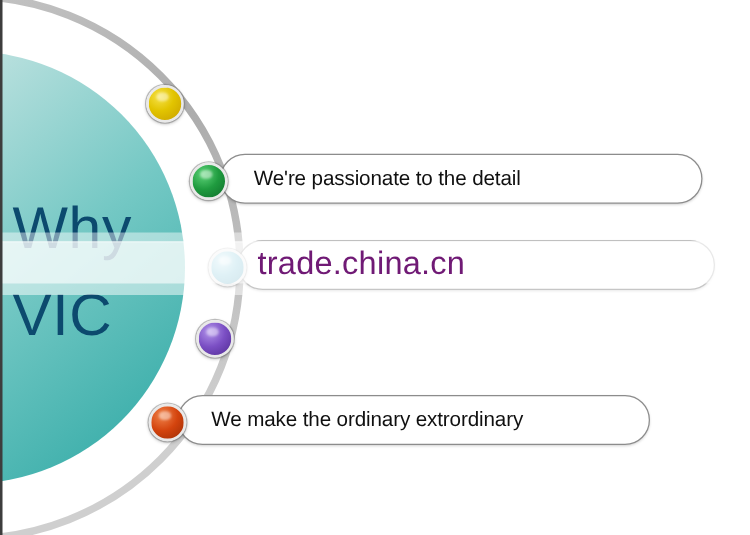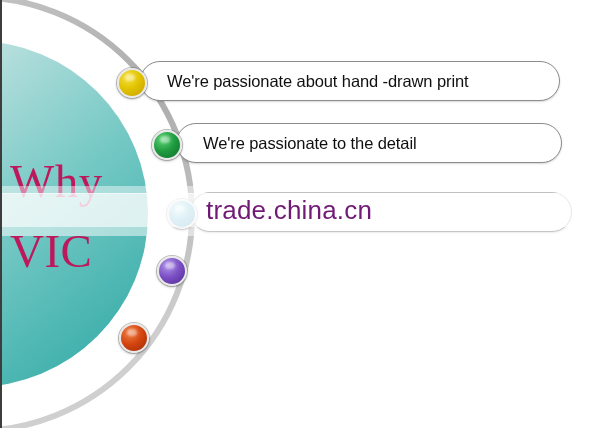--- a/index.html
+++ b/index.html
@@ -33,22 +33,22 @@
     top: 0;
     width: 600px;
     height: 428px;
     z-index: 5;
   }
 
   
   .headline {
     position: absolute;
     z-index: 12;
-    color: #be185d;
-    font-family: Liberation Serif, serif;
+    color: #0c4a6e;
+    font-family: Liberation Sans, sans-serif;
     font-weight: 400;
     font-size: 47px;
     line-height: 1;
     letter-spacing: 0.5px;
     white-space: nowrap;
   }
   #headline-why { left: 10px; top: 158px; }
   #headline-vic { left: 10px; top: 228px; }
 
   
@@ -170,25 +170,20 @@
     <circle cx="-25" cy="214" r="182" fill="#ffffff"></circle>
 
     <circle cx="-25" cy="214" r="173" fill="url(#tealGrad)"></circle>
 
     <circle cx="-25" cy="214" r="217" fill="none" stroke="url(#arcGrad)" stroke-width="6"></circle>
   </svg>
 
   <div class="headline" id="headline-why">Why</div>
   <div class="headline" id="headline-vic">VIC</div>
 
-  <div class="row" style="left:140px; top:61px;">
-    <div class="pill" style="width:420px;">
-      <span class="pill-text">We're  passionate about hand -drawn print</span>
-    </div>
-  </div>
   <div class="node" style="left:117px; top:68px;
         background:radial-gradient(circle at 34% 28%, #f6e24a 0%, #e2c400 45%, #c79f00 100%);"></div>
 
   <div class="row" style="left:176px; top:123px;">
     <div class="pill" style="width:386px;">
       <span class="pill-text">We're passionate to the detail</span>
     </div>
   </div>
   <div class="node" style="left:152px; top:130px;
         background:radial-gradient(circle at 34% 28%, #5ed479 0%, #1f9b3f 48%, #0e6e2a 100%);"></div>
@@ -197,20 +192,25 @@
     <div class="pill" style="width:382px;">
       <span class="pill-text"></span>
     </div>
   </div>
   <div class="node" style="left:167px; top:199px;
         background:radial-gradient(circle at 34% 28%, #bfe7f2 0%, #5fb7cf 48%, #2f8aa6 100%);"></div>
 
   <div class="node" style="left:157px; top:256px;
         background:radial-gradient(circle at 34% 28%, #b294ea 0%, #7b4fc4 48%, #4f2a92 100%);"></div>
 
+  <div class="row" style="left:142px; top:316px;">
+    <div class="pill" style="width:378px;">
+      <span class="pill-text">We make the ordinary extrordinary</span>
+    </div>
+  </div>
   <div class="node" style="left:119px; top:323px;
         background:radial-gradient(circle at 34% 28%, #f0834a 0%, #d4440e 48%, #9c2c05 100%);"></div>
 
   <div id="wm-band-soft-top"></div>
   <div id="wm-band"></div>
   <div id="wm-band-soft-bot"></div>
   <div id="wm-text">trade.china.cn</div>
 
   <div id="left-rule"></div>
 

